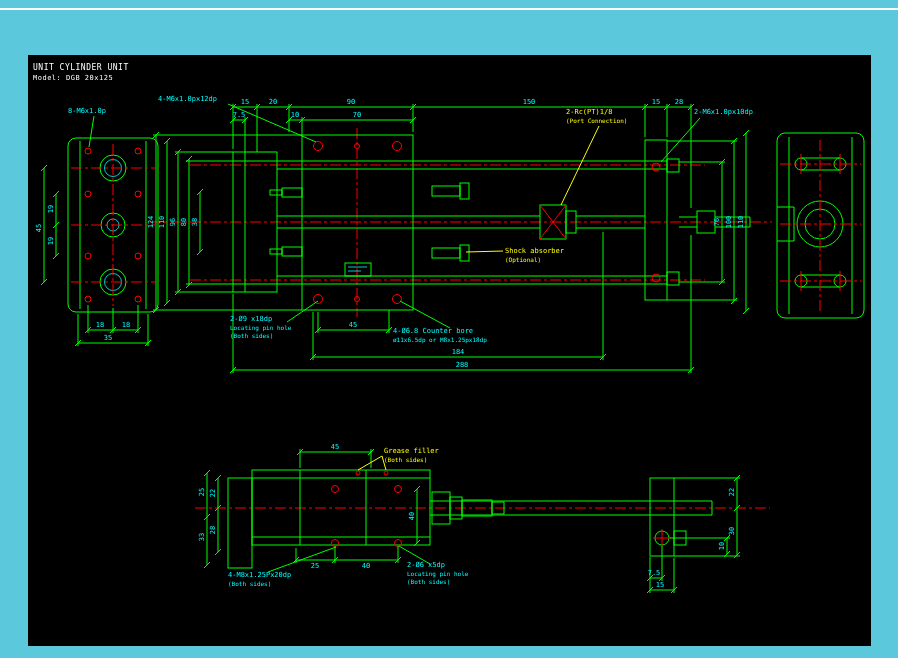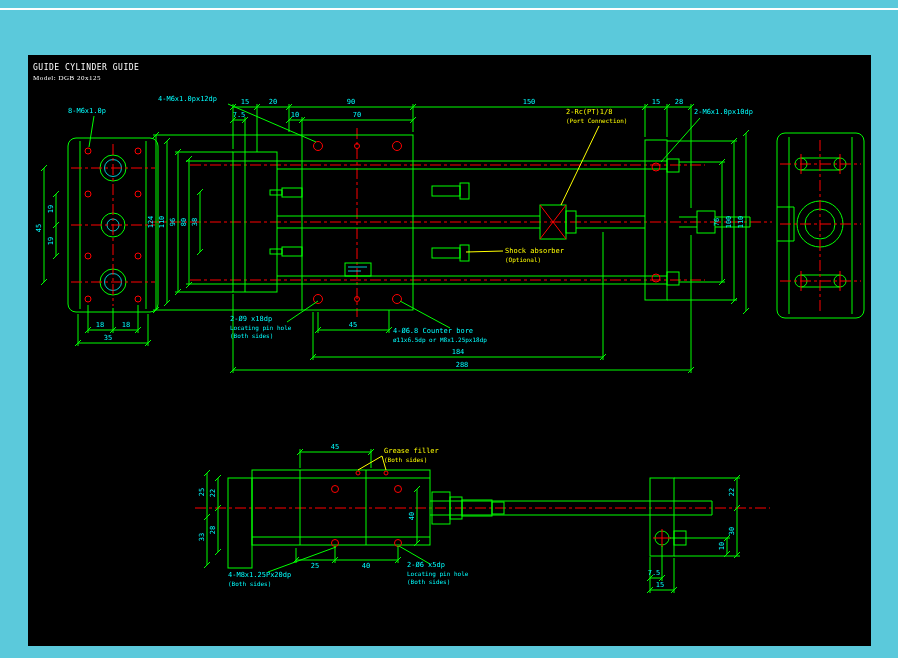--- a/index.html
+++ b/index.html
@@ -5,37 +5,37 @@
   html,body{margin:0;padding:0;}
   body{
     width:898px;height:658px;position:relative;overflow:hidden;
     background:#5BC9DB;
     font-family:"DejaVu Sans Mono", monospace;
   }
   .top-divider{position:absolute;left:0;top:8px;width:898px;height:2px;background:#ffffff;}
   .drawing-area{position:absolute;left:28px;top:55px;width:843px;height:591px;background:#000000;}
   .title-block{position:absolute;left:5px;top:7px;color:#ffffff;line-height:11px;}
   .title-line1{font-size:8px;letter-spacing:.5px;}
-  .title-line2{font-size:7px;letter-spacing:.5px;font-family:Liberation Serif, serif;}
+  .title-line2{font-size:7px;letter-spacing:.5px;}
   svg{position:absolute;left:0;top:0;}
   svg text{font-family:"DejaVu Sans Mono", monospace;}
   .g{stroke:#00ff00;fill:none;stroke-width:1;}
   .r{stroke:#ff0000;fill:none;stroke-width:1;}
   .cl{stroke:#ff0000;fill:none;stroke-width:1;stroke-dasharray:11 3 3 3;}
   .y{stroke:#ffff00;fill:none;stroke-width:1;}
   .c{stroke:#00ffff;fill:none;stroke-width:.8;}
 </style>
 </head>
 <body>
 
 <div class="top-divider"></div>
 
 <div class="drawing-area">
   <div class="title-block">
-    <div class="title-line1">GUIDE CYLINDER GUIDE</div>
+    <div class="title-line1">UNIT CYLINDER UNIT</div>
     <div class="title-line2">Model: DGB 20x125</div>
   </div>
 </div>
 
 <svg id="cad" width="898" height="658" viewBox="0 0 898 658">
 
   <g>
     <rect class="g" x="68" y="138" width="90" height="174" rx="8"></rect>
     <path class="g" d="M80 141 V309 M146 141 V309"></path>
     <circle class="g" cx="113" cy="168" r="13"></circle>

